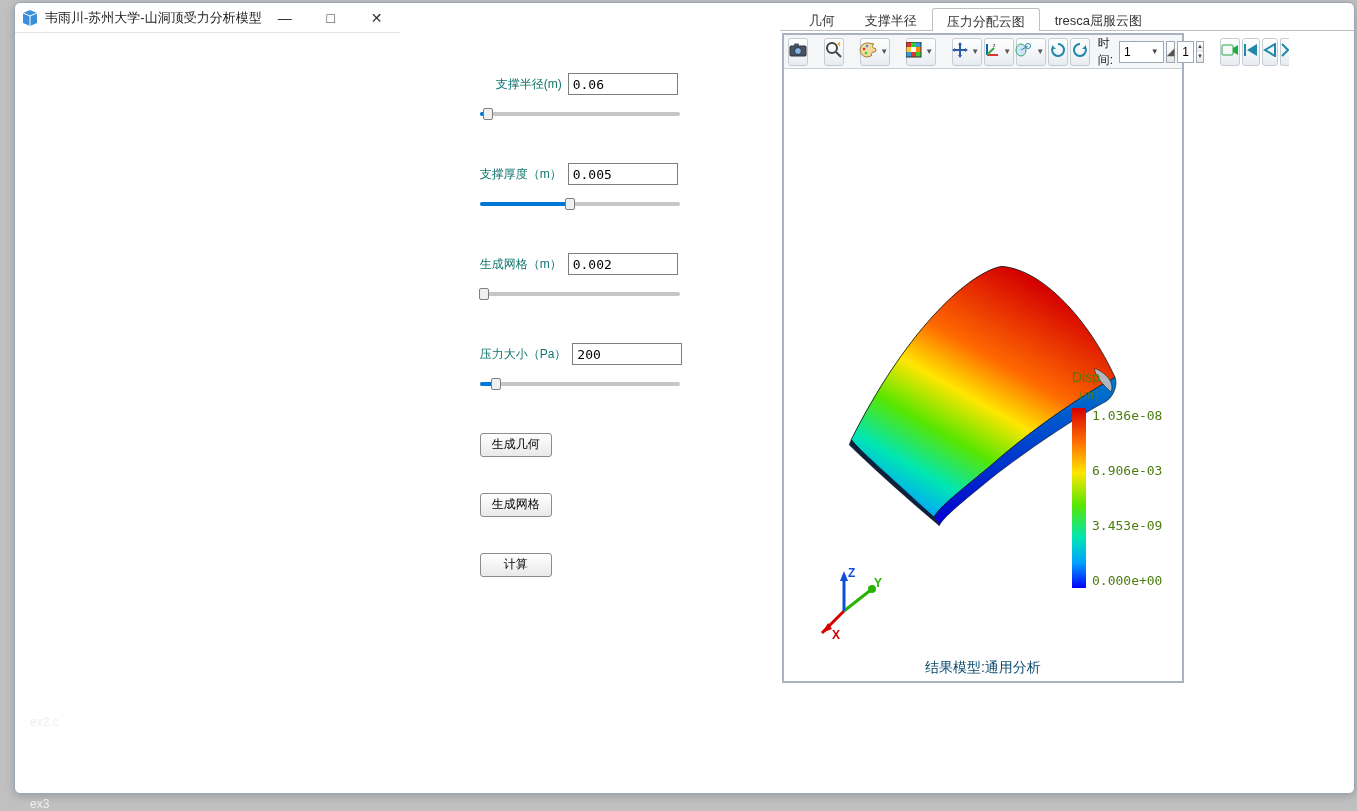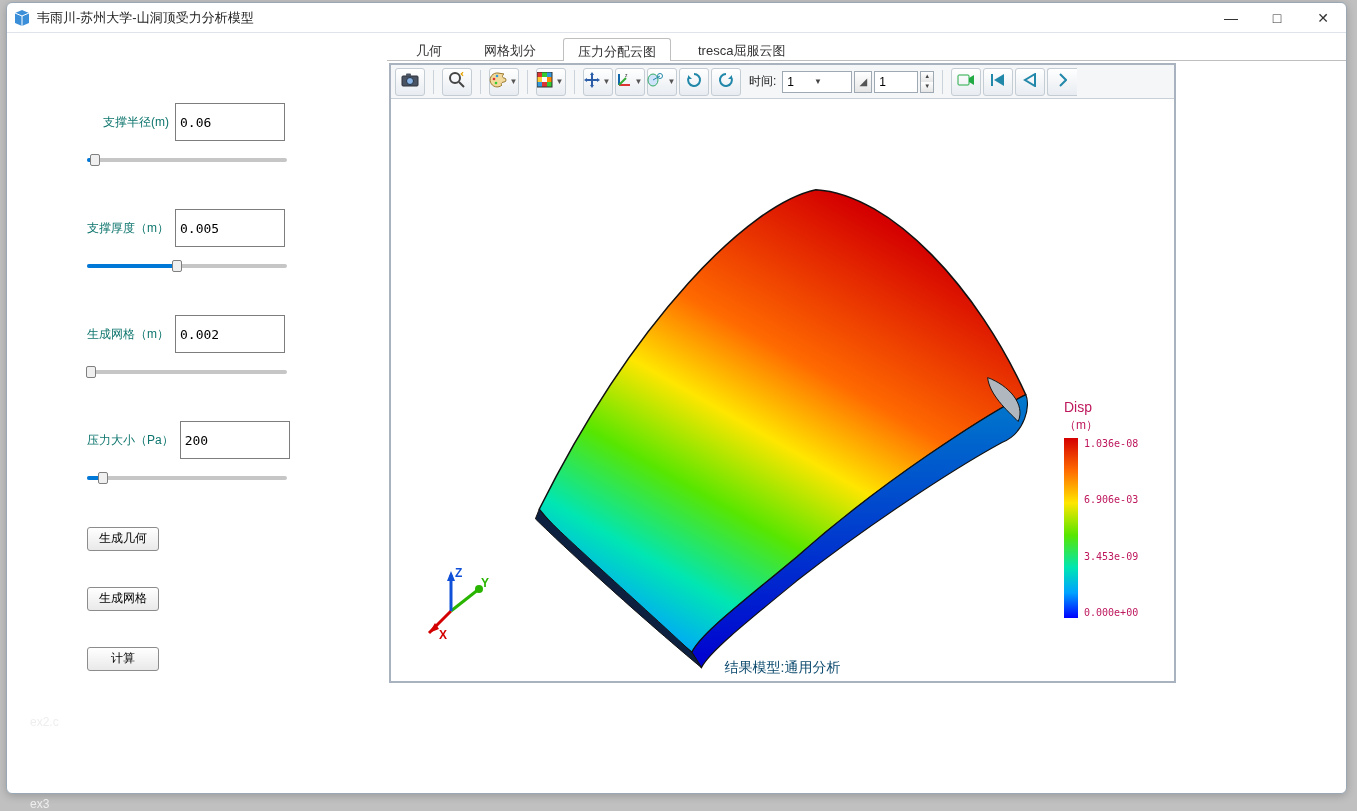--- a/index.html
+++ b/index.html
@@ -7,30 +7,30 @@
     font-family: "Microsoft YaHei", "SimSun", Arial, sans-serif;
     font-size: 12px;
     background: #c0c0c0;
     width: 1357px;
     height: 811px;
     overflow: hidden;
     position: relative;
   }
   .window {
     position: absolute;
-    left: 6px;
+    left: 14px;
     top: 2px;
     width: 1341px;
     height: 792px;
     background: #ffffff;
     border: 1px solid #9aa8b5;
     border-radius: 6px;
     box-shadow: 0 2px 8px rgba(0,0,0,.2);
     display: flex;
-    flex-direction: column;
+    flex-direction: row;
   }
   .titlebar {
     height: 30px;
     display: flex;
     align-items: center;
     padding: 0 0 0 6px;
     border-bottom: 1px solid #dfe4ea;
   }
   .titlebar .app-icon {
     width: 18px; height: 18px;
@@ -70,21 +70,21 @@
   }
   .param-label {
     font-size: 12px;
     color: #0f766e;
     text-align: right;
     white-space: nowrap;
     min-width: 82px;
   }
   .param-input {
     width: 110px;
-    height: 38px;
+    height: 22px;
     border: 1px solid #7d7d7d;
     padding: 1px 4px;
     font-family: Consolas, monospace;
     font-size: 13px;
   }
   .slider-wrap {
     width: 200px;
     height: 18px;
     position: relative;
   }
@@ -137,21 +137,21 @@
     flex: 1;
     position: relative;
     padding-top: 4px;
   }
 
   .tabs {
     display: flex;
     font-size: 13px;
     color: #333;
     padding-left: 14px;
-    gap: 12px;
+    gap: 0;
     border-bottom: 1px solid #bfbfbf;
     height: 24px;
   }
   .tab {
     padding: 4px 14px 3px 14px;
     border: 1px solid transparent;
     border-bottom: none;
     position: relative;
     cursor: pointer;
   }
@@ -269,21 +269,21 @@
     font-size: 14px;
     color: #0c4a6e;
   }
 
   .legend {
     position: absolute;
     right: 10px;
     top: 300px;
     width: 100px;
     font-size: 12px;
-    color: #be185d;
+    color: #4d7c0f;
   }
   .legend .lg-title { font-size: 14px; margin-bottom: 2px; }
   .legend .lg-sub { font-size: 12px; margin-bottom: 4px; }
   .legend .bar-wrap {
     display: flex;
   }
   .legend .bar {
     width: 14px;
     height: 180px;
     background: linear-gradient(to bottom,
@@ -295,21 +295,21 @@
       #00a2ff 86%,
       #0000ff 100%);
     margin-right: 6px;
   }
   .legend .ticks {
     display: flex;
     flex-direction: column;
     justify-content: space-between;
     height: 180px;
     font-family: Consolas, monospace;
-    font-size: 10px;
+    font-size: 13px;
   }
 
   .triad {
     position: absolute;
     left: 30px;
     bottom: 40px;
     width: 80px;
     height: 80px;
   }
 
@@ -407,21 +407,21 @@
         <div class="action-btn">生成网格</div>
         <div class="action-btn">计算</div>
       </div>
 
     </div>
 
     <div class="main-area">
 
       <div class="tabs">
         <div class="tab">几何</div>
-        <div class="tab">网格划分</div>
+        <div class="tab">支撑半径</div>
         <div class="tab active">压力分配云图</div>
         <div class="tab">tresca屈服云图</div>
       </div>
 
       <div class="viewer-frame">
 
         <div class="toolbar">
           <div class="tbtn">
             <span>
               <svg width="18" height="14" viewBox="0 0 18 14">

